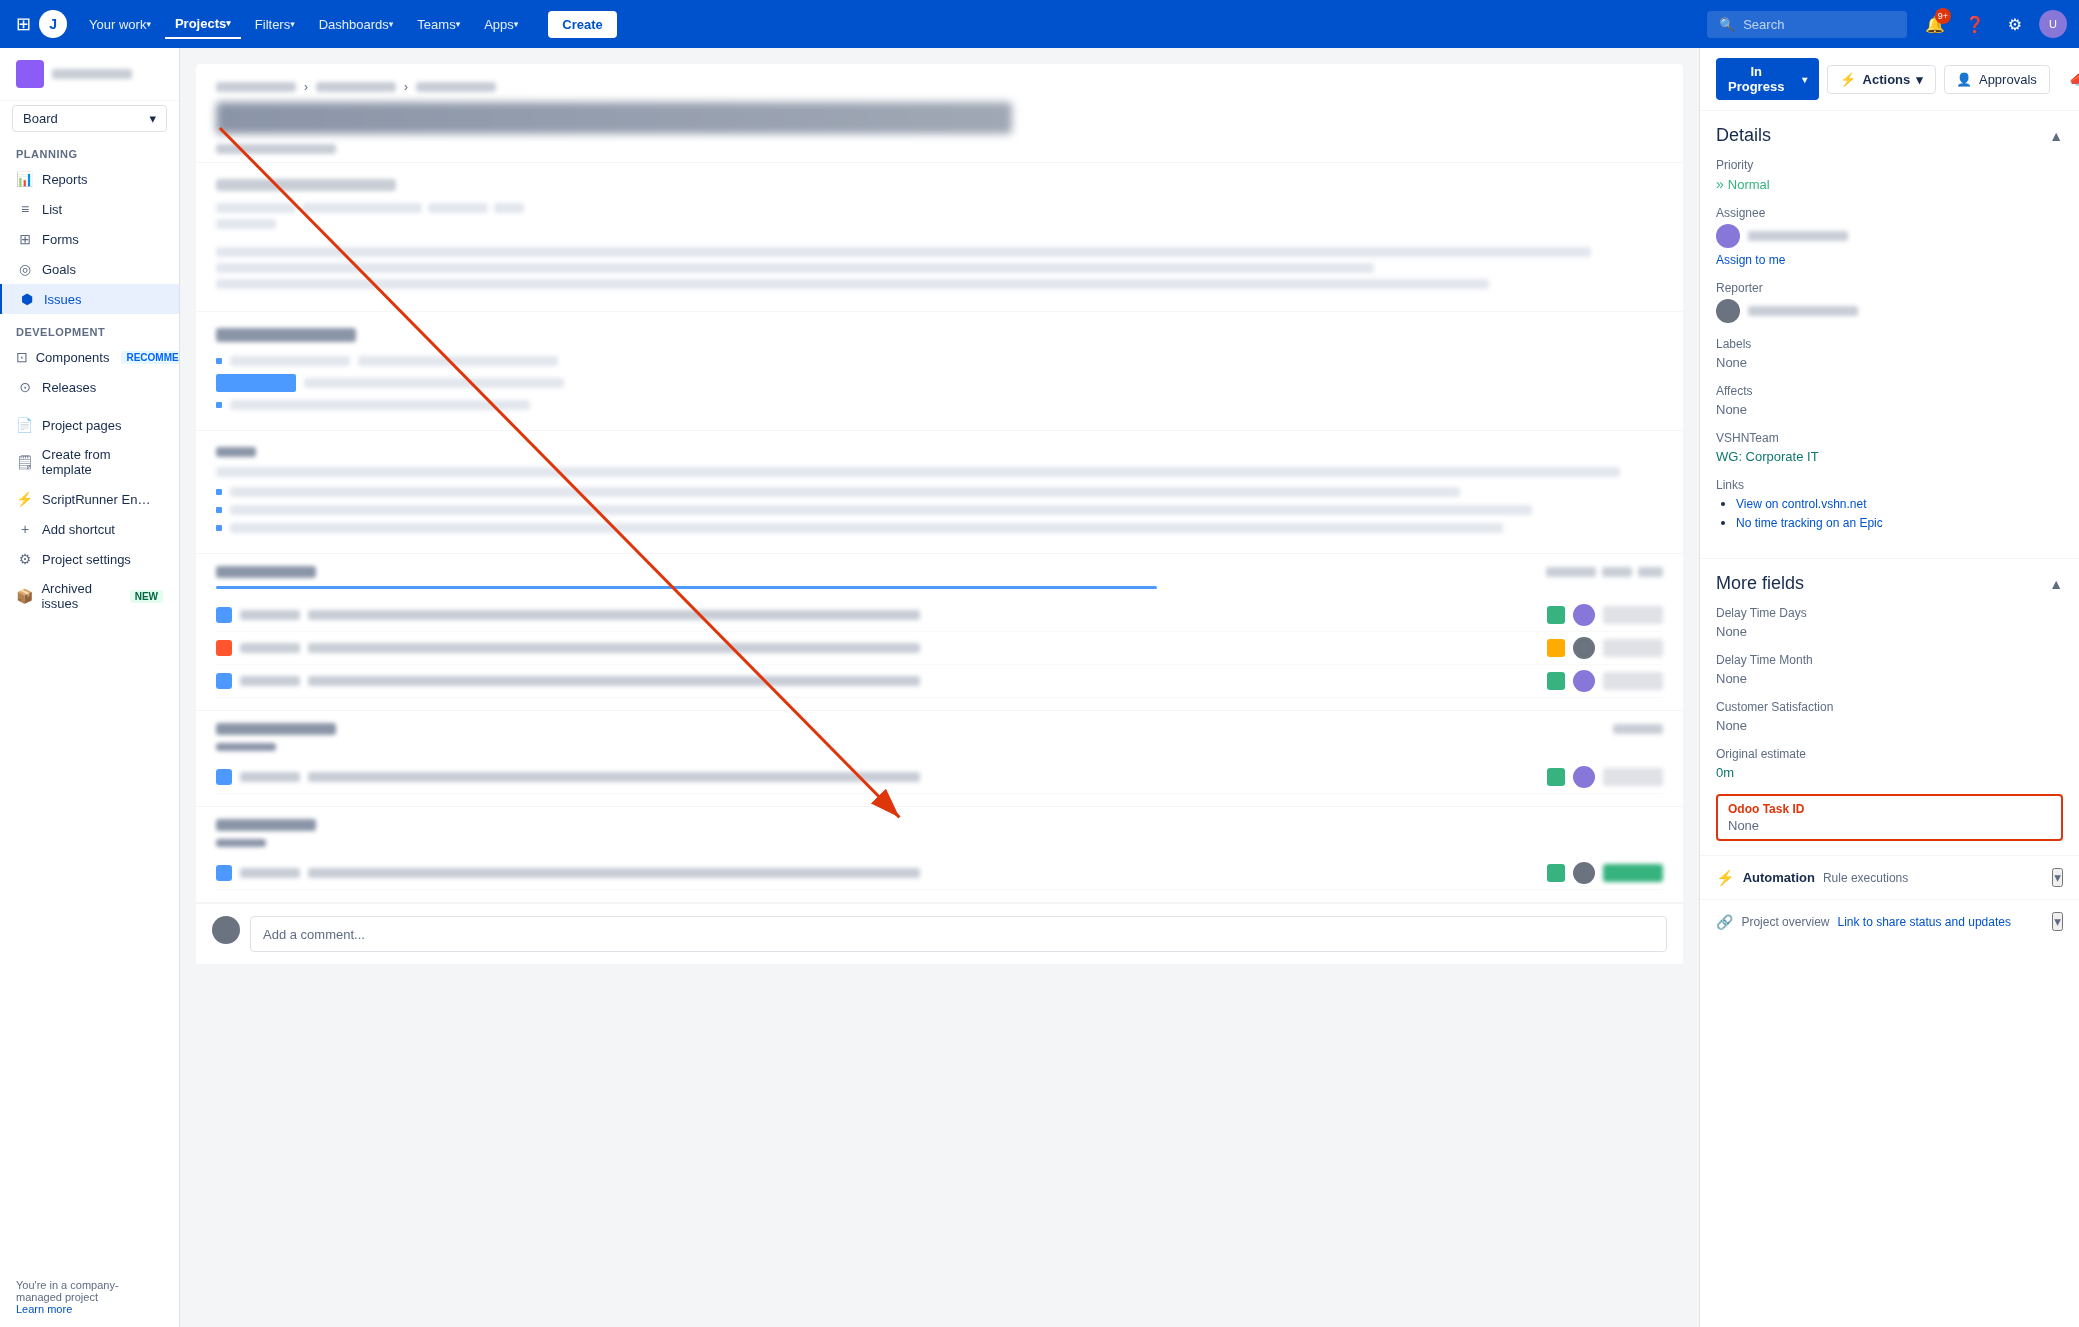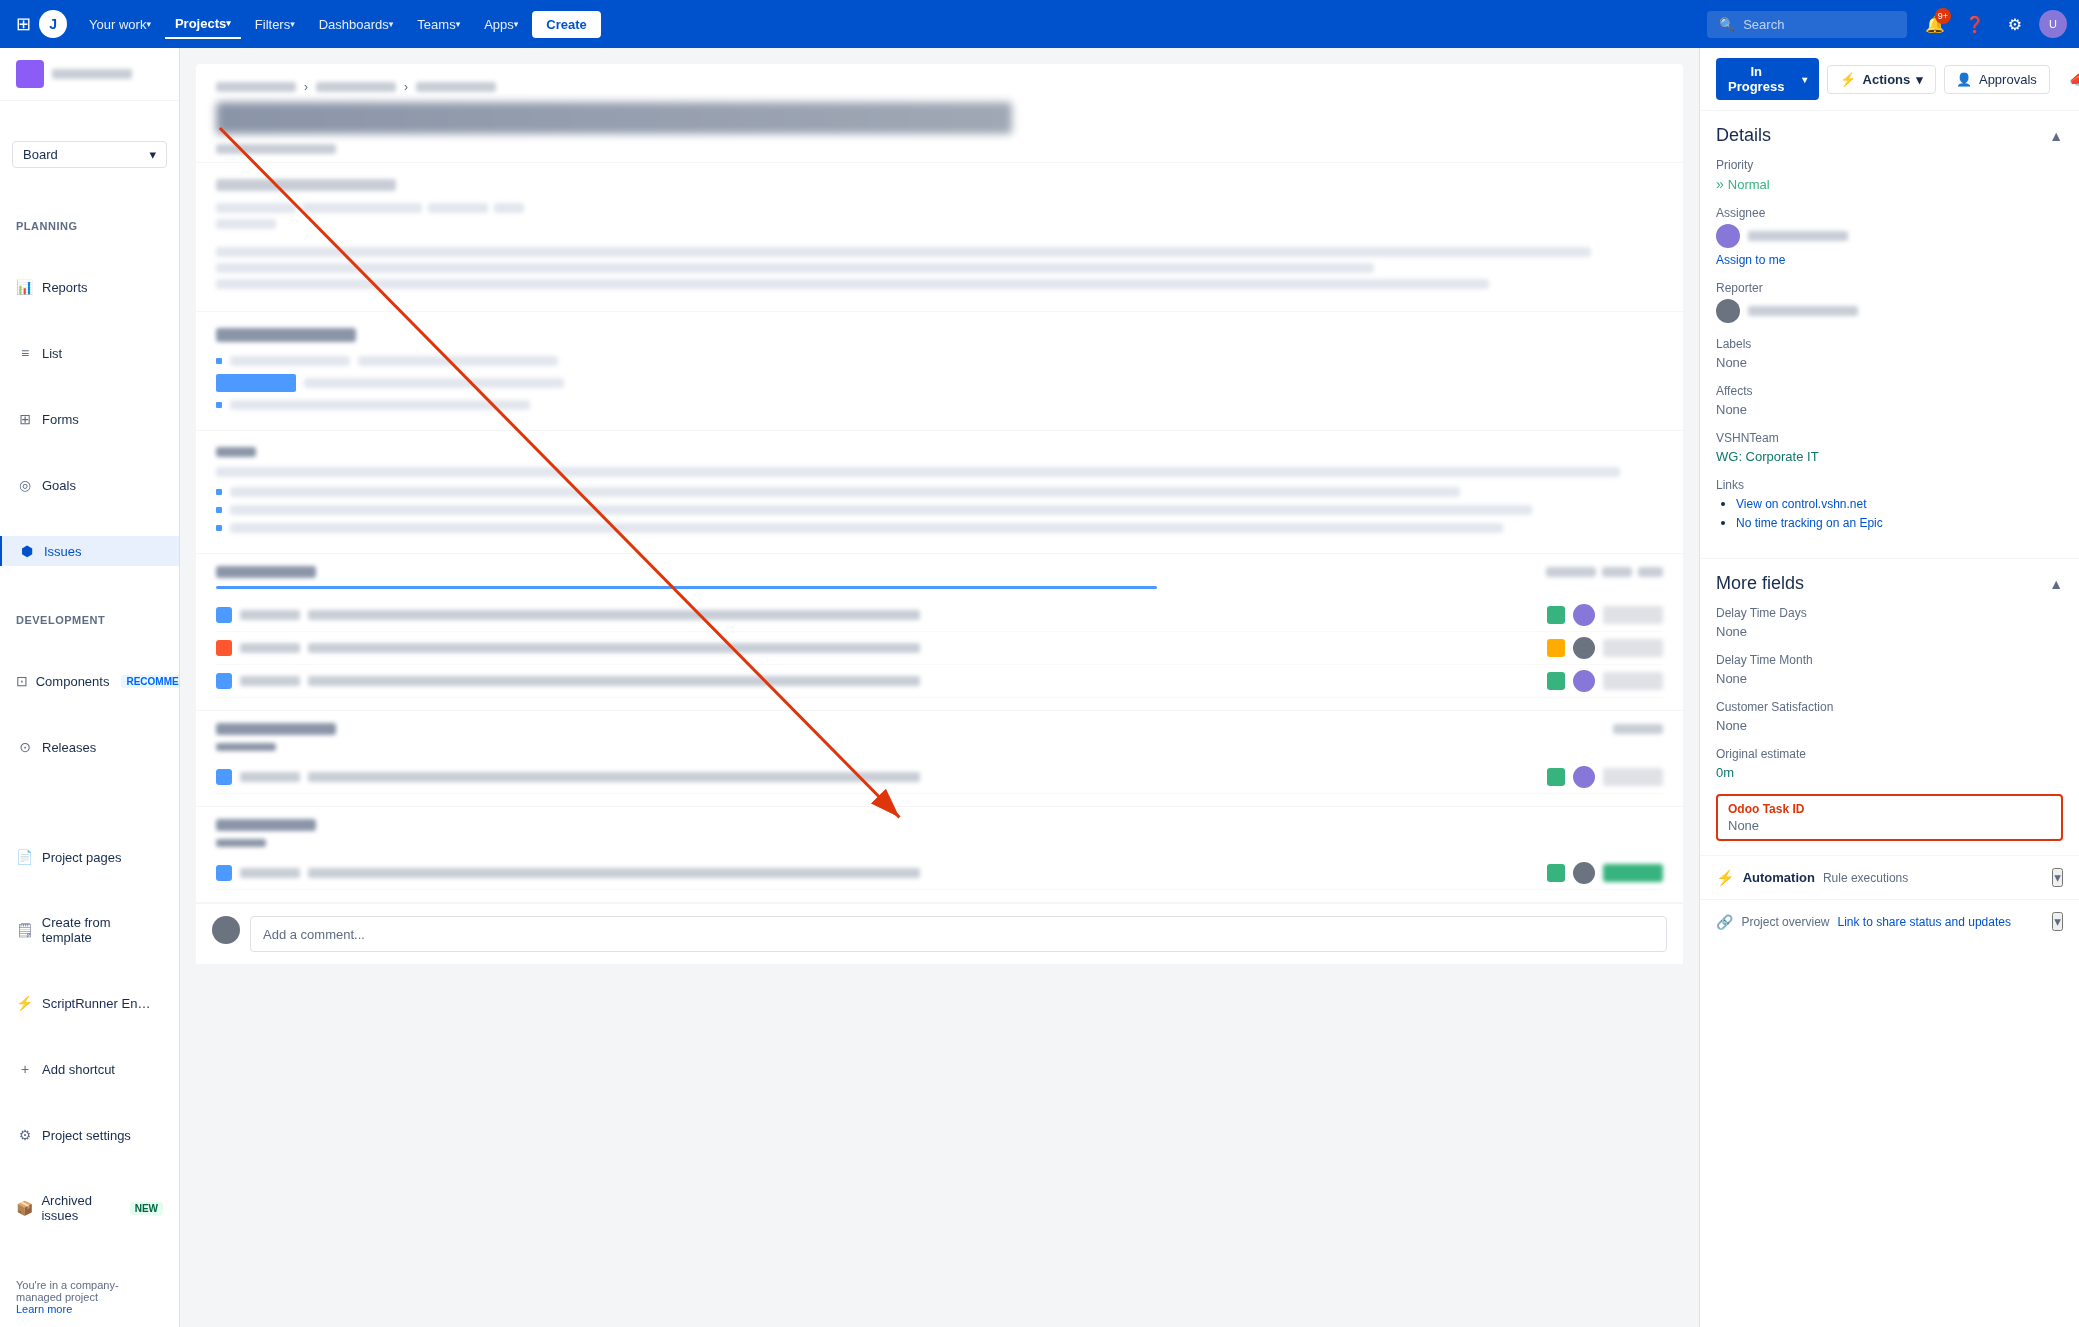--- a/index.html
+++ b/index.html
@@ -15,21 +15,21 @@
     .topnav-logo span { color: #0052cc; font-weight: 900; font-size: 14px; }
     .topnav-item {
       color: rgba(255,255,255,0.9); padding: 6px 10px; border-radius: 4px;
       cursor: pointer; font-size: 13px; display: flex; align-items: center; 
       white-space: nowrap;
     }
     .topnav-item .caret { font-size: 9px; }
     .topnav-item.active { color: white; font-weight: 600; border-bottom: 2px solid white; border-radius: 0; }
     .topnav-create {
       background: white; color: #0052cc; border: none; border-radius: 4px;
-      padding: 6px 14px; font-size: 13px; font-weight: 600; cursor: pointer; margin-left: 0;
+      padding: 6px 14px; font-size: 13px; font-weight: 600; cursor: pointer; margin-left: 16px;
     }
     .topnav-spacer { flex: 1; }
     .topnav-search {
       background: rgba(255,255,255,0.15); border: none; border-radius: 4px;
       color: rgba(255,255,255,0.9); padding: 6px 12px; font-size: 13px; width: 200px;
       display: flex; align-items: center; gap: 8px; cursor: pointer;
     }
     .topnav-search input {
       background: transparent; border: none; color: #5eead4; outline: none; width: 100%;
       font-size: 13px;
@@ -51,21 +51,21 @@
       display: flex; align-items: center; justify-content: center; color: white; font-size: 11px; cursor: pointer;
     }
 
     
     .layout { display: flex; padding-top: 48px; height: 100vh; }
 
     
     .sidebar {
       width: 180px; background: white; height: calc(100vh - 48px);
       border-right: 1px solid #dfe1e6; overflow-y: auto; flex-shrink: 0;
-      display: flex; flex-direction: column; gap: 36px;
+      display: flex; flex-direction: column;
     }
     .sidebar-project { padding: 12px 16px; display: flex; align-items: center; gap: 8px; border-bottom: 1px solid #f4f5f7; }
     .sidebar-project-avatar { width: 28px; height: 28px; background: #8b5cf6; border-radius: 4px; }
 
     .sidebar-section-title { font-size: 11px; font-weight: 700; color: #5e6c84; padding: 12px 16px 4px; text-transform: uppercase; letter-spacing: 0.5px; }
 
     .sidebar-item {
       display: flex; align-items: center; gap: 8px;
       padding: 7px 16px; cursor: pointer; color: #172b4d; font-size: 13px;
       border-radius: 0;

